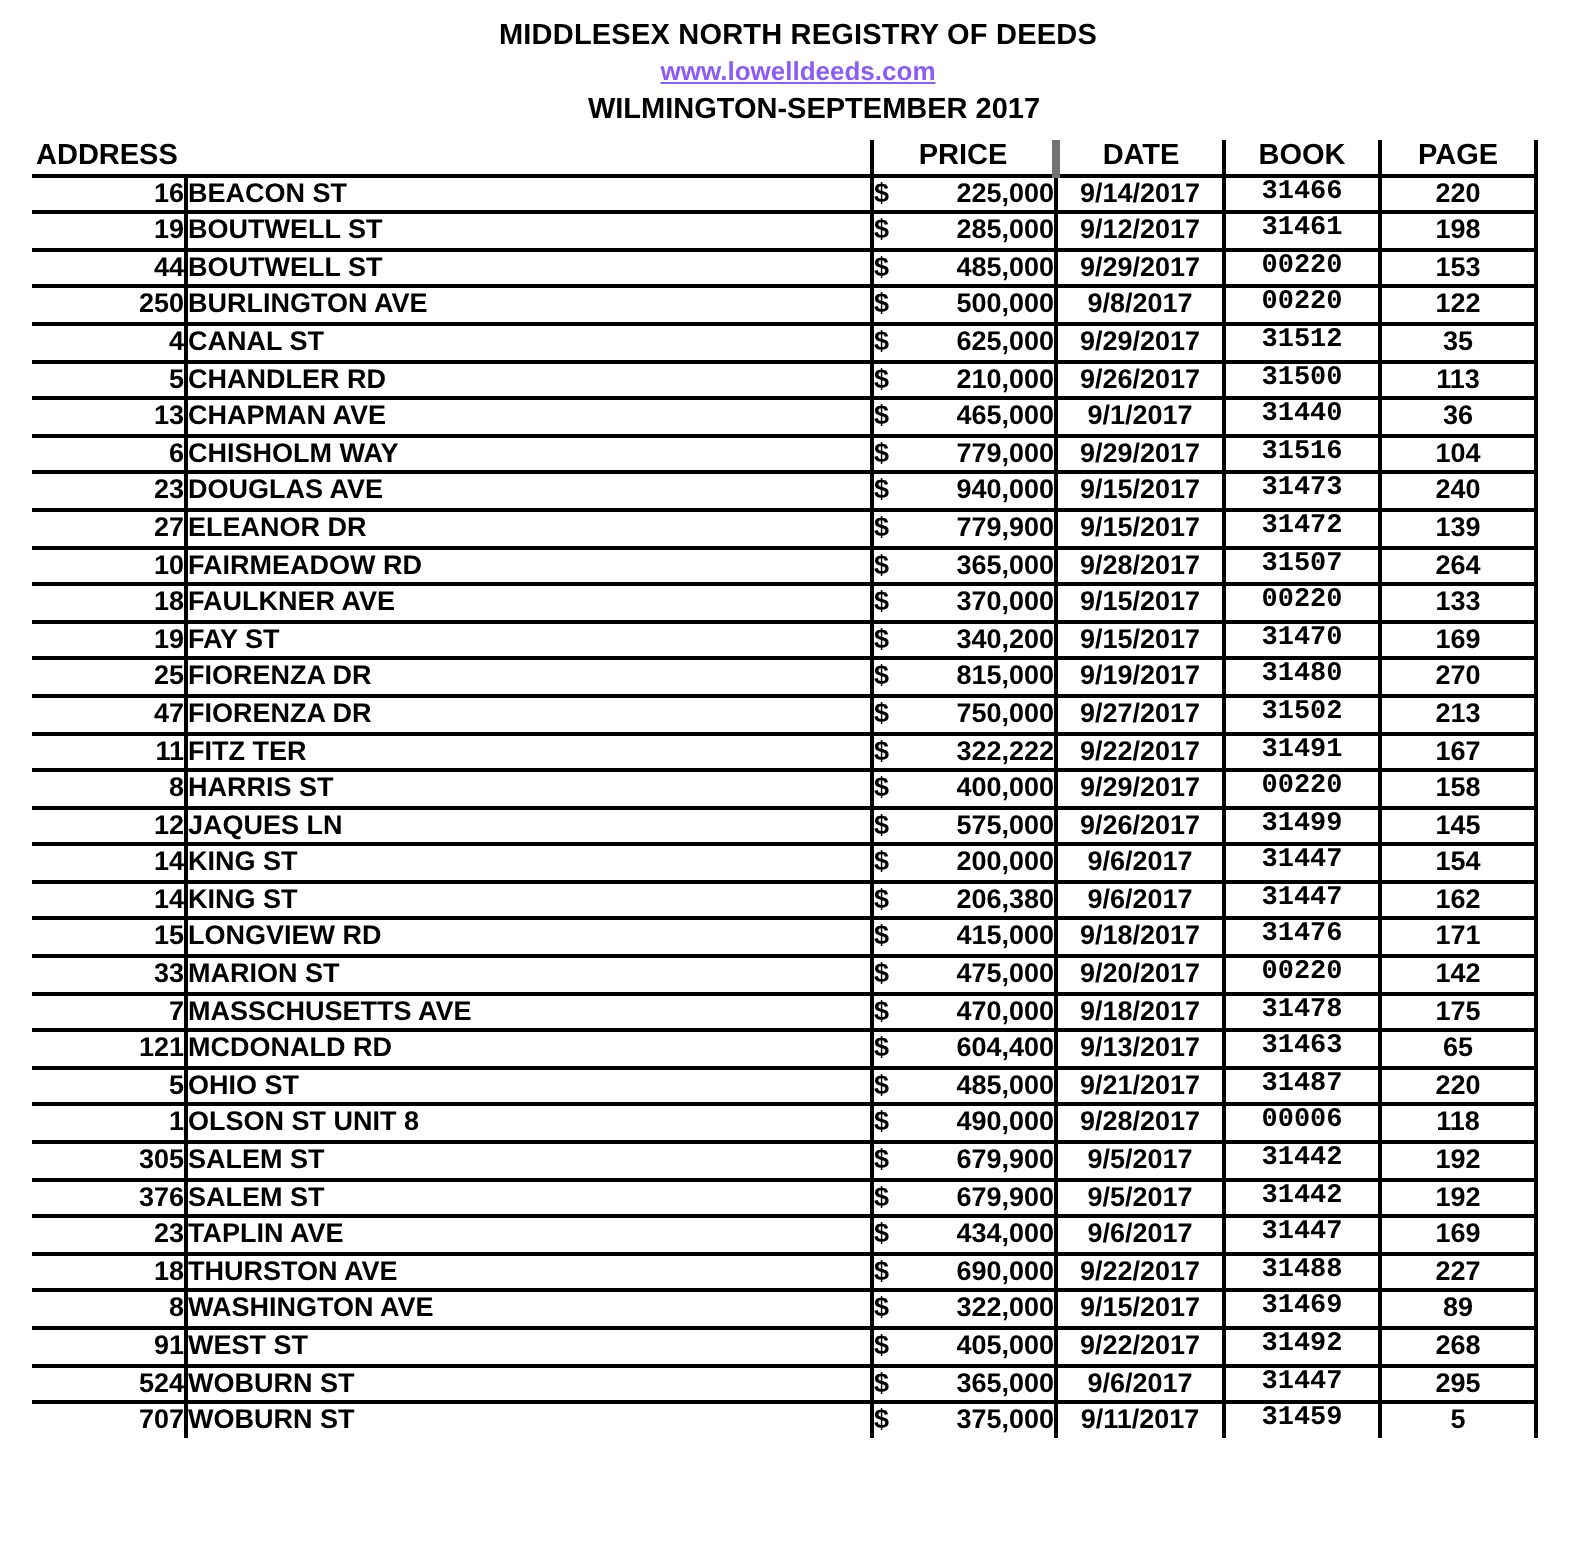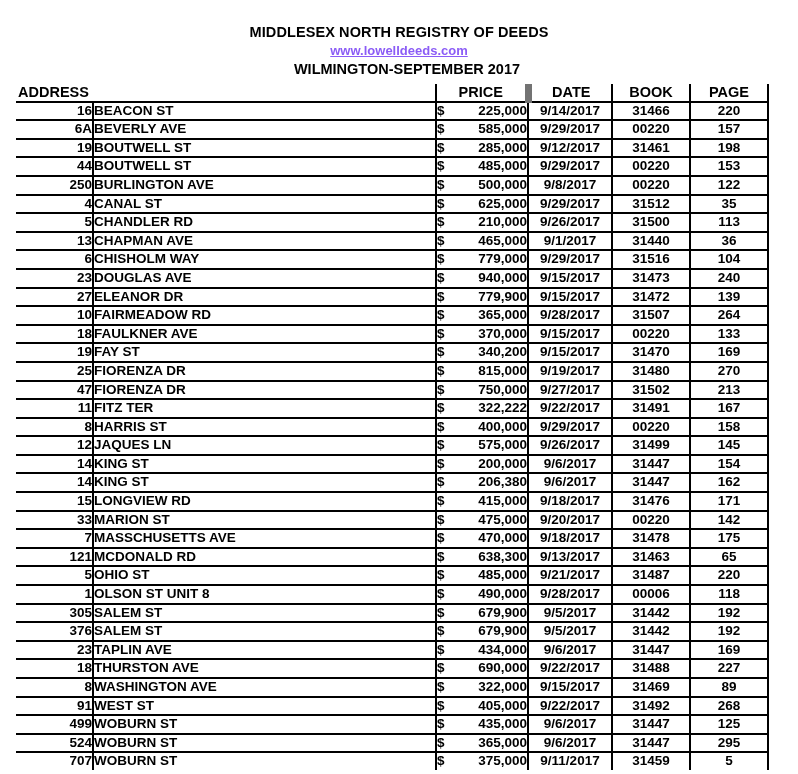--- a/index.html
+++ b/index.html
@@ -13,21 +13,20 @@
     font-family: "Liberation Sans", sans-serif;
     color: #000000;
     overflow: hidden;
   }
 
   .page {
     position: relative;
     width: 798px;
     height: 644px;
     box-sizing: border-box;
-    margin-top: 14px;
   }
 
   
   .titleblock {
     text-align: center;
     padding-top: 9px;
   }
   .doc-title {
     font-size: 14.5px;
     font-weight: bold;
@@ -93,21 +92,21 @@
     text-align: left;
     padding-left: 2px;
   }
   .hdr th.h-price,
   .hdr th.h-date,
   .hdr th.h-book,
   .hdr th.h-page {
     text-align: center;
   }
   .hdr th.h-price { border-left: 2px solid #000; }
-  .hdr th.h-date  { border-left: 7px solid #737373; }
+  .hdr th.h-date  { border-left: 4px solid #737373; }
   .hdr th.h-book  { border-left: 2px solid #000; }
   .hdr th.h-page  { border-left: 2px solid #000; border-right: 2px solid #000; }
 
   
   tbody tr td {
     border-bottom: 2px solid #000;
   }
   tbody tr:last-child td {
     border-bottom: none;
   }
@@ -129,20 +128,21 @@
     text-align: right;
     padding-right: 8px;
   }
   td.date {
     text-align: center;
     border-left: 2px solid #000;
   }
   td.book {
     text-align: center;
     border-left: 2px solid #000;
+    font-family: Liberation Mono, monospace;
   }
   td.page {
     text-align: center;
     border-left: 2px solid #000;
     border-right: 2px solid #000;
   }
   tbody tr:last-child td.num,
   tbody tr:last-child td.dollar,
   tbody tr:last-child td.date,
   tbody tr:last-child td.book,
@@ -185,29 +185,20 @@
           <tr>
             <td class="num">16</td>
             <td class="street">BEACON ST</td>
             <td class="dollar">$</td>
             <td class="price">225,000</td>
             <td class="date">9/14/2017</td>
             <td class="book">31466</td>
             <td class="page">220</td>
           </tr>
           <tr>
-            <td class="num">6A</td>
-            <td class="street">BEVERLY AVE</td>
-            <td class="dollar">$</td>
-            <td class="price">585,000</td>
-            <td class="date">9/29/2017</td>
-            <td class="book">00220</td>
-            <td class="page">157</td>
-          </tr>
-          <tr>
             <td class="num">19</td>
             <td class="street">BOUTWELL ST</td>
             <td class="dollar">$</td>
             <td class="price">285,000</td>
             <td class="date">9/12/2017</td>
             <td class="book">31461</td>
             <td class="page">198</td>
           </tr>
           <tr>
             <td class="num">44</td>
@@ -395,21 +386,21 @@
             <td class="dollar">$</td>
             <td class="price">470,000</td>
             <td class="date">9/18/2017</td>
             <td class="book">31478</td>
             <td class="page">175</td>
           </tr>
           <tr>
             <td class="num">121</td>
             <td class="street">MCDONALD RD</td>
             <td class="dollar">$</td>
-            <td class="price">638,300</td>
+            <td class="price">604,400</td>
             <td class="date">9/13/2017</td>
             <td class="book">31463</td>
             <td class="page">65</td>
           </tr>
           <tr>
             <td class="num">5</td>
             <td class="street">OHIO ST</td>
             <td class="dollar">$</td>
             <td class="price">485,000</td>
             <td class="date">9/21/2017</td>
@@ -473,29 +464,20 @@
           <tr>
             <td class="num">91</td>
             <td class="street">WEST ST</td>
             <td class="dollar">$</td>
             <td class="price">405,000</td>
             <td class="date">9/22/2017</td>
             <td class="book">31492</td>
             <td class="page">268</td>
           </tr>
           <tr>
-            <td class="num">499</td>
-            <td class="street">WOBURN ST</td>
-            <td class="dollar">$</td>
-            <td class="price">435,000</td>
-            <td class="date">9/6/2017</td>
-            <td class="book">31447</td>
-            <td class="page">125</td>
-          </tr>
-          <tr>
             <td class="num">524</td>
             <td class="street">WOBURN ST</td>
             <td class="dollar">$</td>
             <td class="price">365,000</td>
             <td class="date">9/6/2017</td>
             <td class="book">31447</td>
             <td class="page">295</td>
           </tr>
           <tr>
             <td class="num">707</td>

